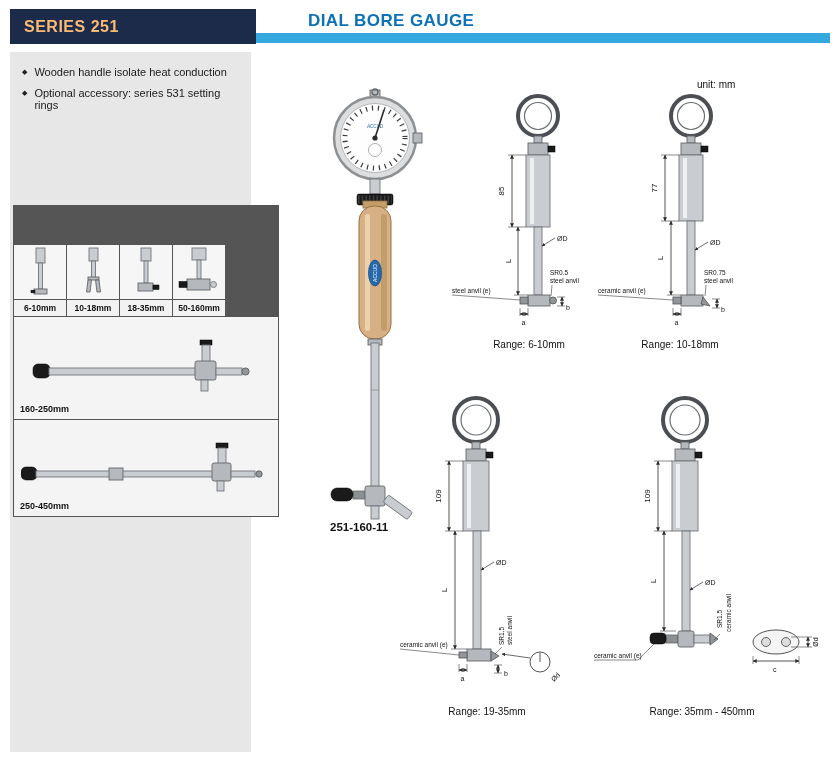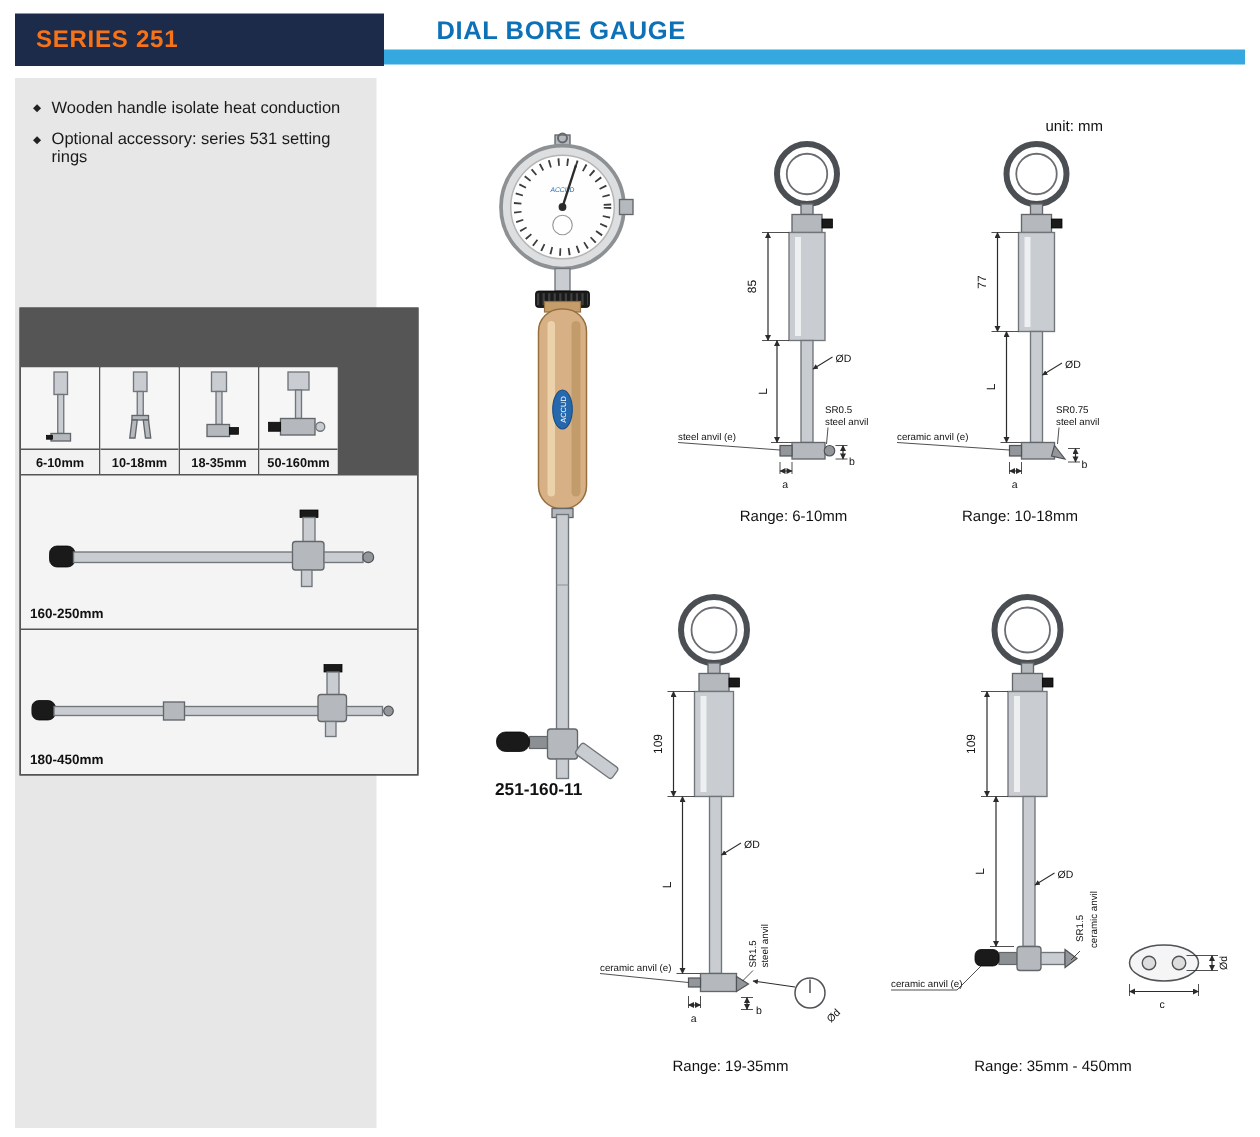--- a/index.html
+++ b/index.html
@@ -10,25 +10,25 @@
     width:840px;height:758px;position:relative;background:#fff;overflow:hidden;
     font-family:"Liberation Sans","DejaVu Sans",sans-serif;color:#111;
   }
   .abs{position:absolute;}
   svg{display:block;}
   svg text{font-family:"Liberation Sans","DejaVu Sans",sans-serif;}
 
   
   .series-badge{
     left:10px;top:9px;width:246px;height:35px;background:var(--navy);
-    color:#f97316;font-weight:bold;font-size:16px;letter-spacing:.5px;
+    color:#fdba74;font-weight:bold;font-size:16px;letter-spacing:.5px;
     line-height:35px;padding-left:14px;box-sizing:border-box;
   }
   .accent-bar{left:256px;top:33px;width:574px;height:10px;background:var(--cyan);}
-  .page-title{left:291px;top:11px;font-weight:bold;font-size:17px;color:var(--blue);letter-spacing:.4px;}
+  .page-title{left:308px;top:11px;font-weight:bold;font-size:17px;color:var(--blue);letter-spacing:.4px;}
 
   
   .left-panel{left:10px;top:52px;width:241px;height:700px;background:var(--panel);}
   .features{padding:14px 10px 0 12px;}
   .feature-item{font-size:11px;color:#1a1a1a;margin-bottom:9px;display:flex;align-items:flex-start;}
   .bullet{font-size:7px;margin-right:7px;margin-top:2px;color:#222;}
 
   .probe-grid{
     position:absolute;left:3px;top:153px;width:266px;
     display:grid;grid-template-columns:repeat(5,1fr);gap:1px;
@@ -164,21 +164,21 @@
         <rect x="0" y="34" width="16" height="13" rx="5" class="dark"></rect>
         <rect x="15" y="38" width="180" height="6" class="metal"></rect>
         <rect x="88" y="35" width="14" height="12" class="metal2"></rect>
         <rect x="195" y="10" width="12" height="5" class="dark"></rect>
         <rect x="197" y="15" width="8" height="16" class="metal"></rect>
         <rect x="191" y="30" width="19" height="18" rx="2" class="metal2"></rect>
         <rect x="210" y="38" width="24" height="6" class="metal"></rect>
         <circle cx="238" cy="41" r="3.2" class="anvil"></circle>
         <rect x="196" y="48" width="7" height="10" class="metal"></rect>
       </svg>
-      <div class="row-label">180-450mm</div>
+      <div class="row-label">250-450mm</div>
     </div>
   </div>
 </div>
 
 <div class="abs product-photo">
   <svg width="140" height="436" viewBox="0 0 140 436">
 
     <rect x="65" y="2" width="10" height="8" class="metal2"></rect>
     <circle cx="70" cy="4" r="3" fill="none" stroke="#63676b" stroke-width="1.3"></circle>
     <circle cx="70" cy="50" r="41" fill="#dcdee0" stroke="#8e9194" stroke-width="2.5"></circle>

